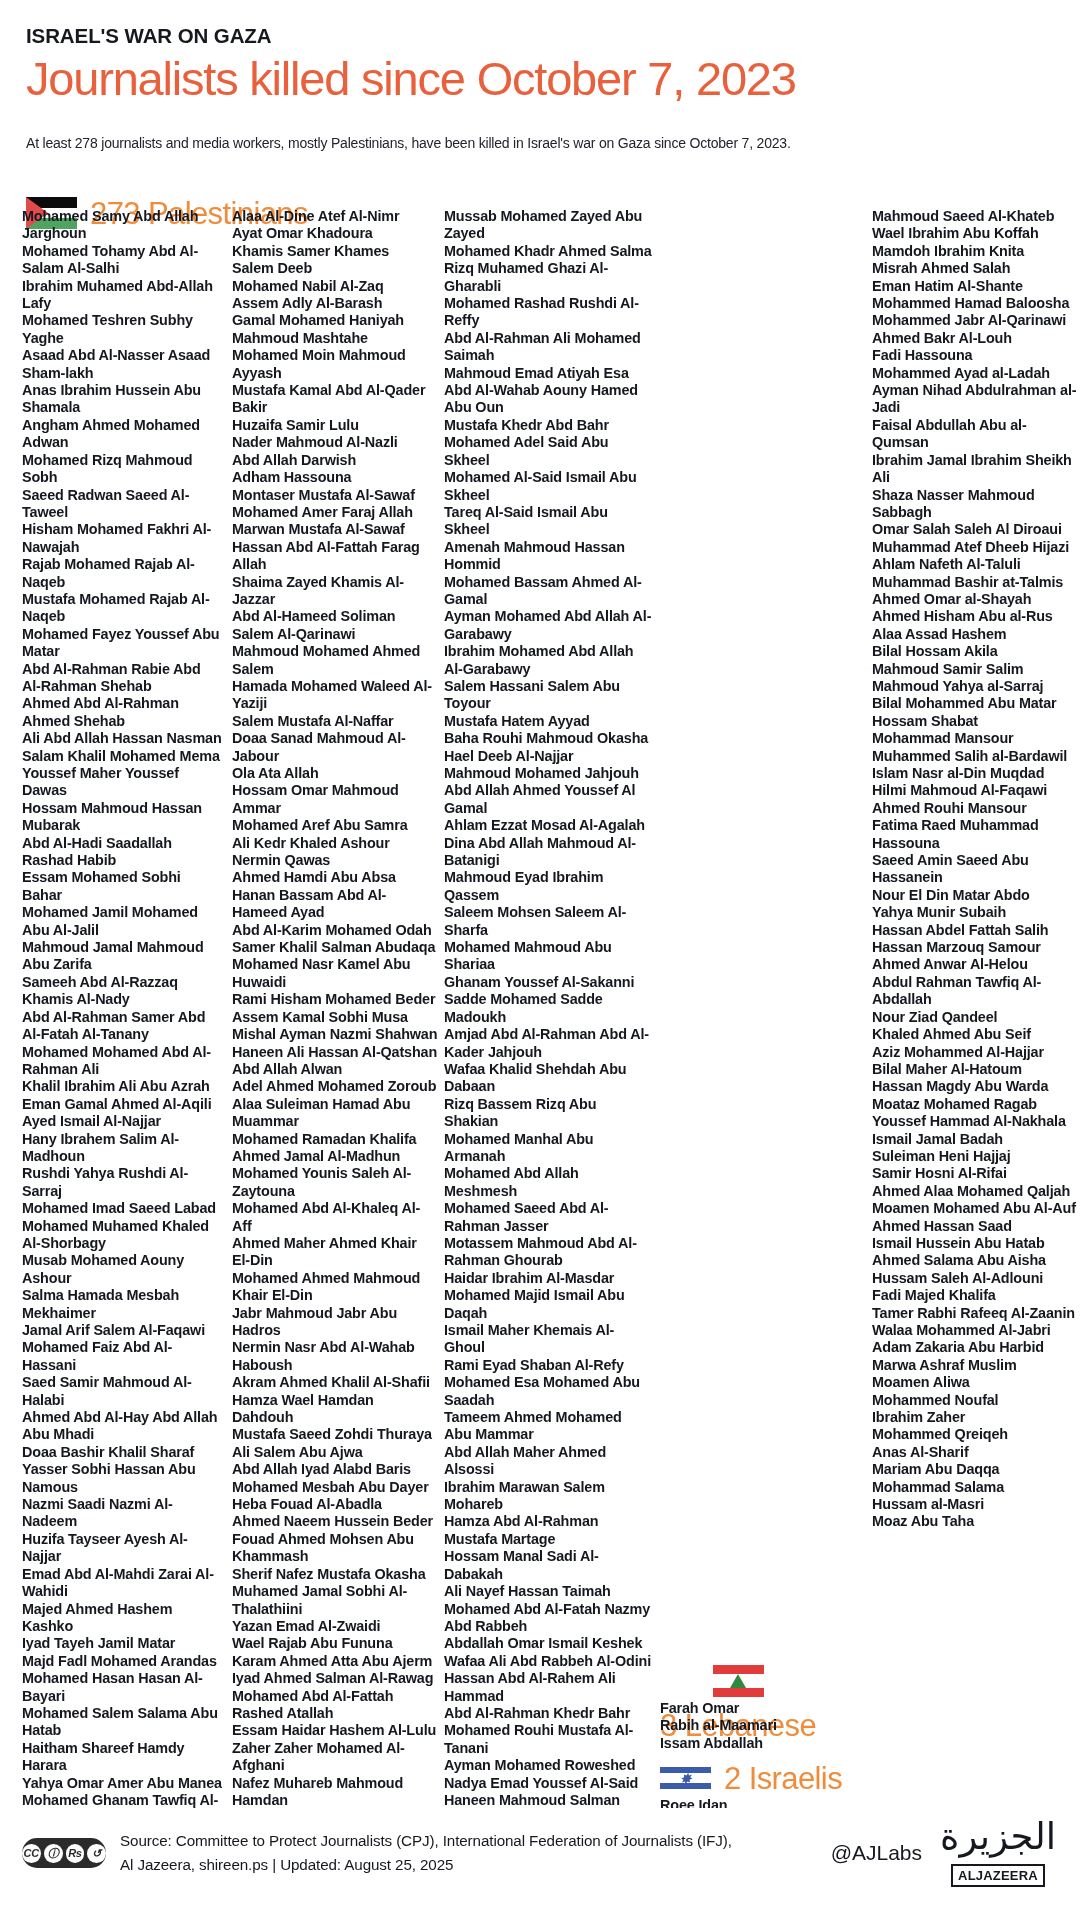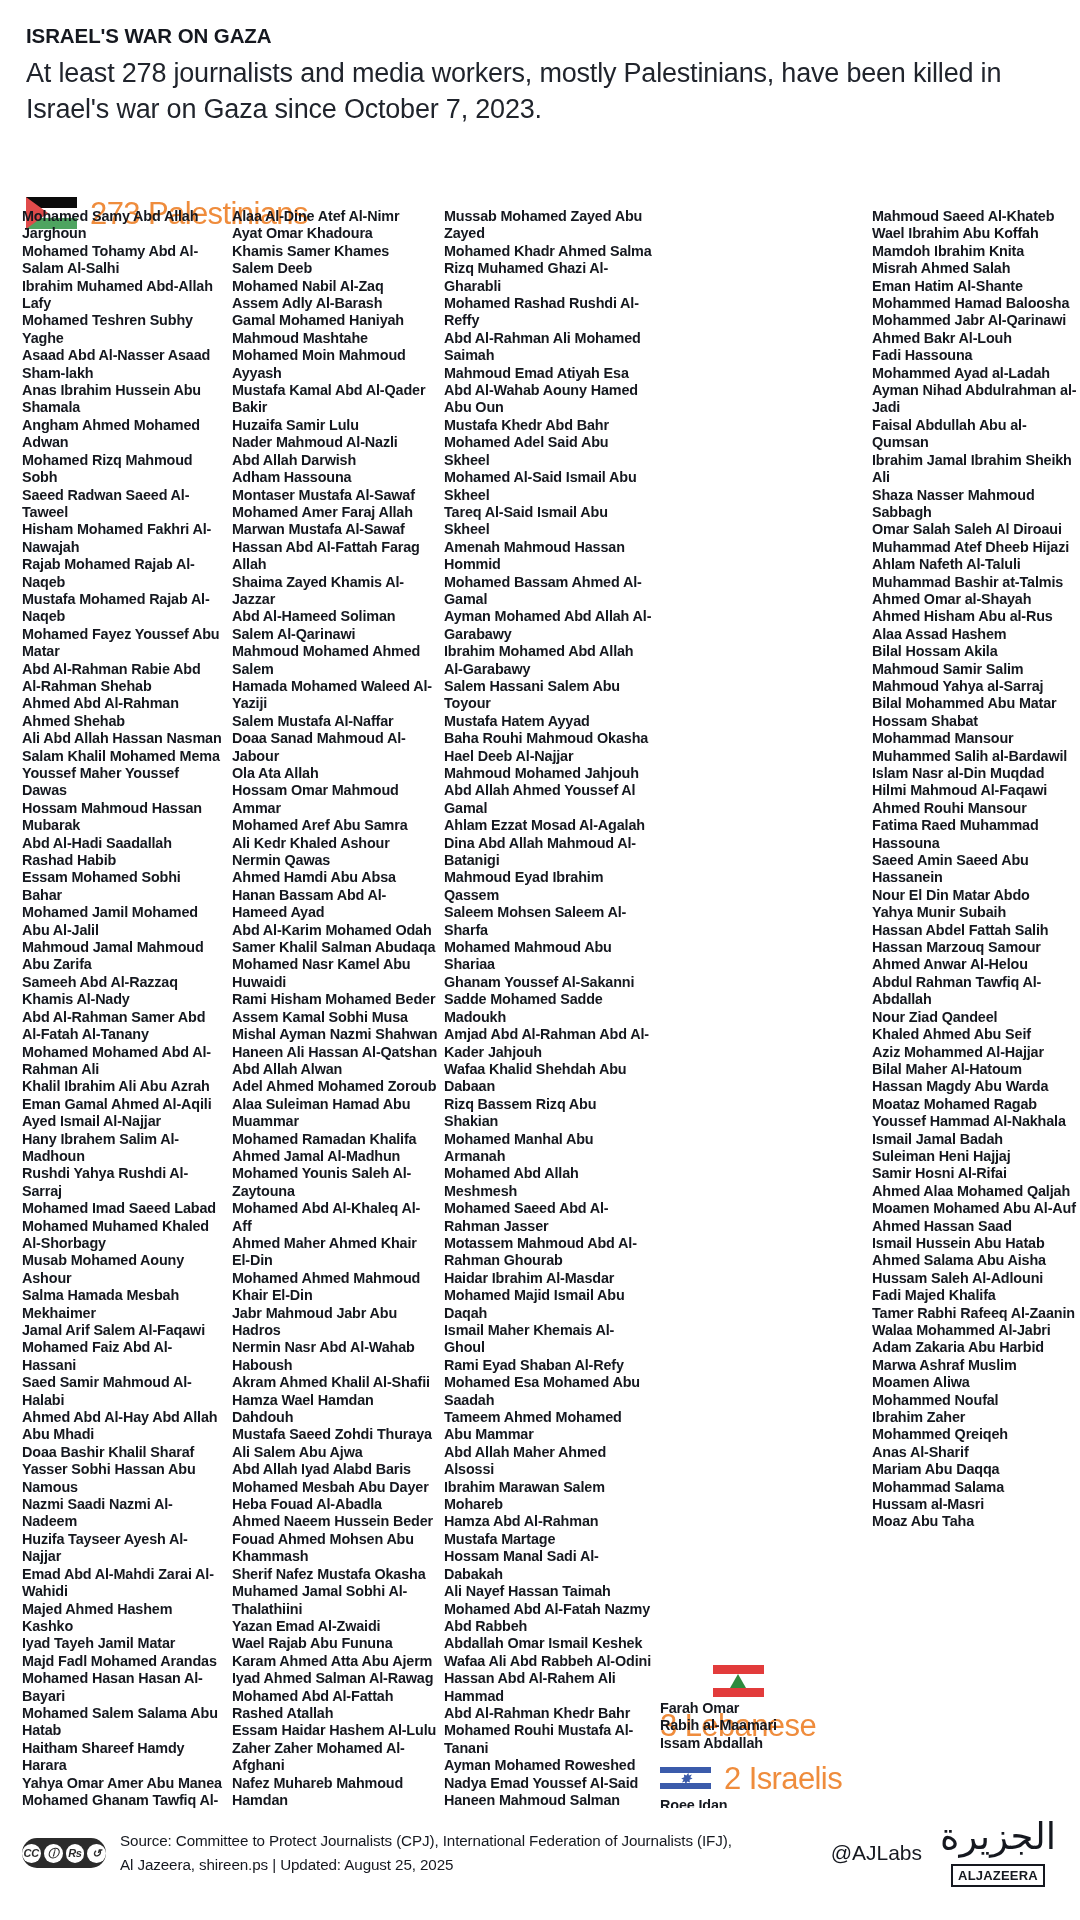--- a/index.html
+++ b/index.html
@@ -29,24 +29,24 @@
   }
   .headline {
     font-size: 47px;
     font-weight: 400;
     color: #e8603c;
     letter-spacing: -1.2px;
     line-height: 1.12;
     margin-top: 5px;
   }
   .standfirst {
-    font-size: 27px;
+    font-size: 14px;
     line-height: 1.33;
     color: #20242c;
-    margin-top: 8px;
+    margin-top: 28px;
     max-width: 1020px;
     letter-spacing: -0.2px;
   }
 
   
   .section-head {
     display: flex;
     align-items: center;
     gap: 13px;
   }
@@ -190,20 +190,21 @@
     color: #15181f;
   }
 </style>
 </head>
 <body>
 
 <div id="page">
 
   <div class="header">
     <div class="kicker">ISRAEL'S WAR ON GAZA</div>
+    <div class="headline">Journalists killed since October 7, 2023</div>
     <div class="standfirst">At least 278 journalists and media workers, mostly Palestinians, have been killed in Israel's war on Gaza since October 7, 2023.</div>
   </div>
 
   <div class="section-head" style="position:absolute; left:26px; top:197px;">
     <span class="flag ps">
       <i class="band b1"></i>
         <i class="band b2"></i>
         <i class="band b3"></i>
         <i class="tri"></i>
     </span>

